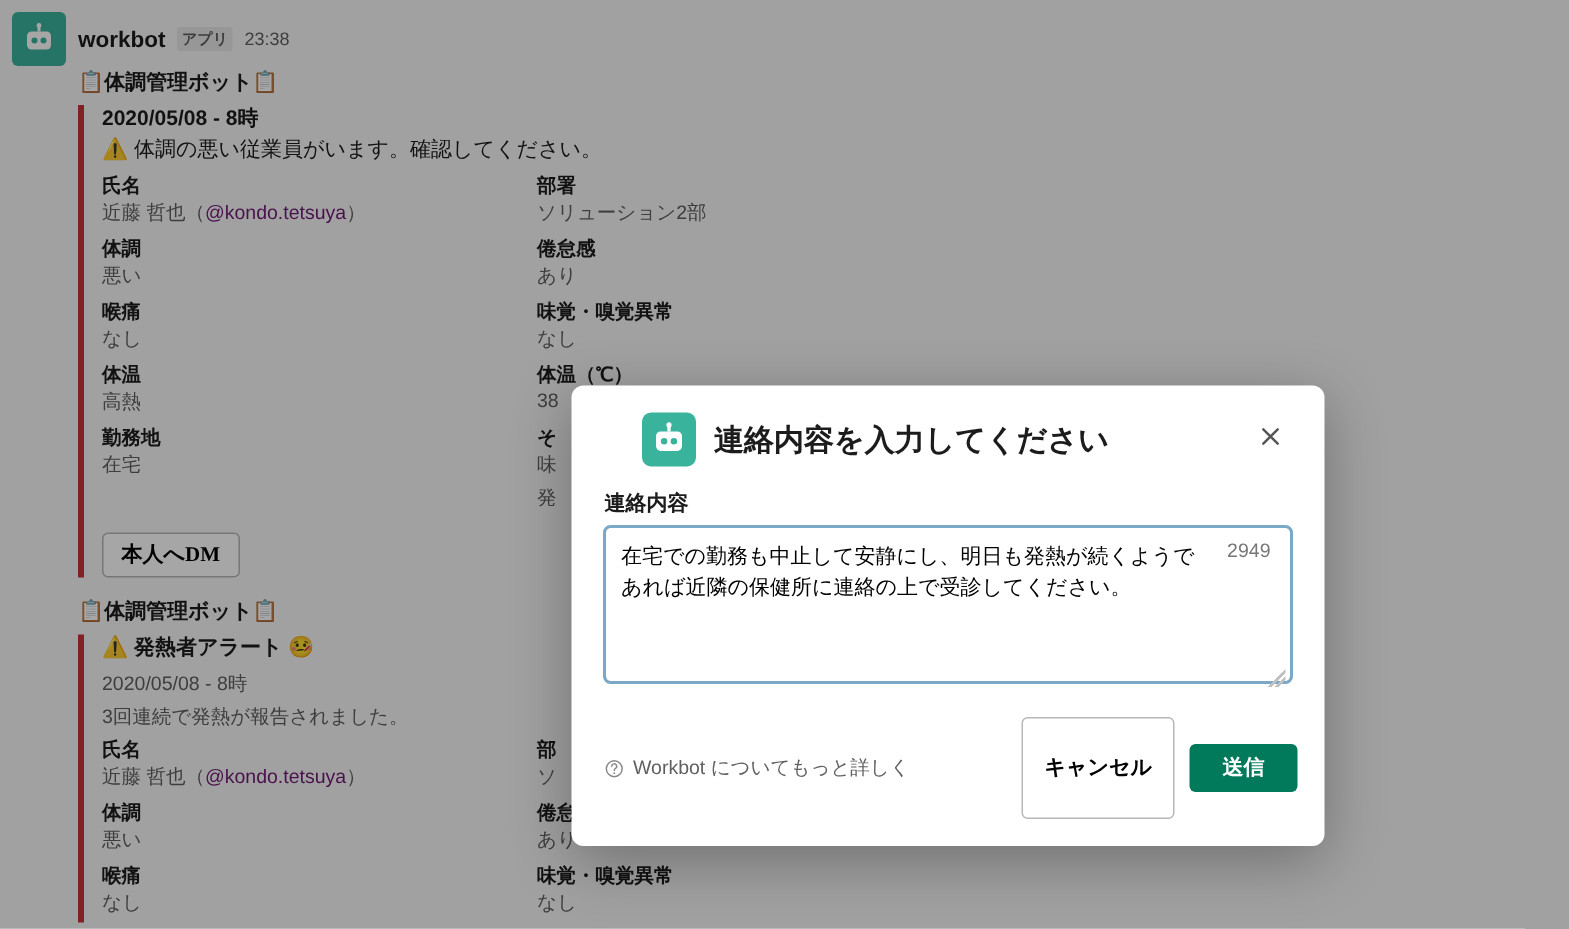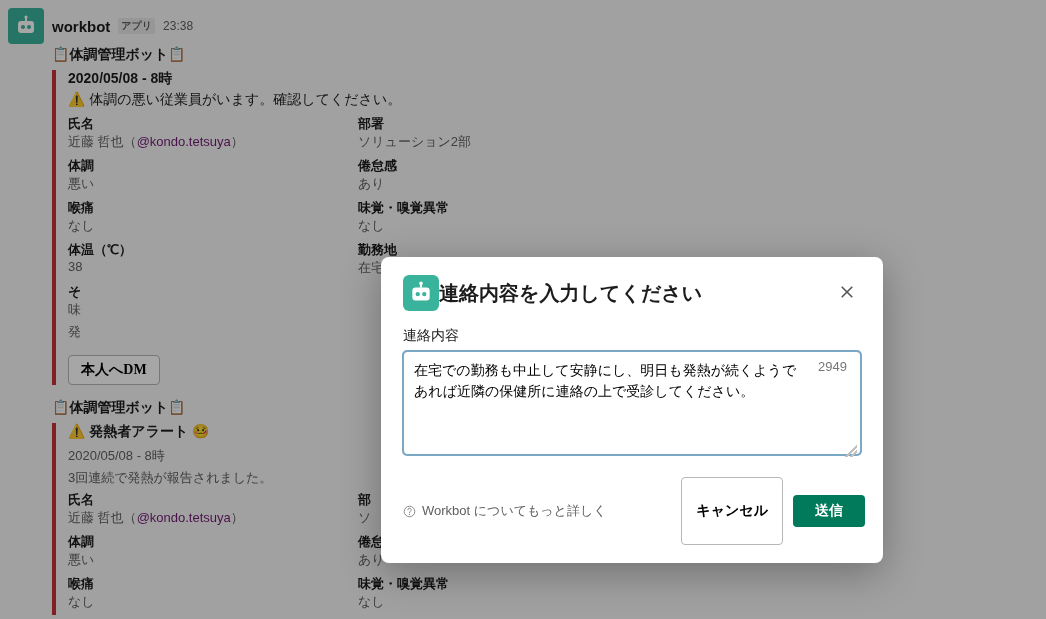--- a/index.html
+++ b/index.html
@@ -51,32 +51,33 @@
 .modal {
   position: absolute;
   z-index: 10;
   left: 381px; top: 257px;
   width: 502px;
   background: #fff;
   border-radius: 8px;
   box-shadow: 0 10px 40px rgba(0,0,0,0.3);
 }
 .modal-head {
-  display: flex; align-items: center; 
+  display: flex; align-items: center; gap: 12px;
   padding: 18px 22px 8px;
+  margin-left: 25px;
 }
 .modal-icon {
   width: 36px; height: 36px; border-radius: 6px;
   background: #39b39b; display: flex; align-items: center; justify-content: center;
 }
 .modal-icon svg{ width:26px; height:26px; }
 .modal-title { font-size: 20px; font-weight: 800; flex: 1; }
 .close-btn { background:none; border:none; cursor:pointer; font-size:20px; color:#555; width:28px; height:28px; }
 .modal-body { padding: 8px 22px 4px; }
-.field-lbl { font-weight: 400; font-size: 14px; margin-bottom: 6px; }
+.field-lbl { font-weight: 700; font-size: 14px; margin-bottom: 6px; }
 .ta-wrap { position: relative; }
 textarea {
   width: 100%; height: 104px; resize: none;
   border: 1px solid #9fb6c0; border-radius: 4px;
   padding: 8px 56px 8px 10px;
   font-size: 14px; line-height: 1.5;
   outline: 2px solid #7aa8c7;
   outline-offset: -1px;
   font-family: inherit;
 }
@@ -151,20 +152,24 @@
         </div>
         <div>
           <div class="field-label">喉痛</div>
           <div class="field-value">なし</div>
         </div>
         <div>
           <div class="field-label">味覚・嗅覚異常</div>
           <div class="field-value">なし</div>
         </div>
         <div>
+          <div class="field-label">体温</div>
+          <div class="field-value">高熱</div>
+        </div>
+        <div>
           <div class="field-label">体温（℃）</div>
           <div class="field-value">38</div>
         </div>
         <div>
           <div class="field-label">勤務地</div>
           <div class="field-value">在宅</div>
         </div>
         <div>
           <div class="field-label">そ</div>
           <div class="field-value">味</div>

